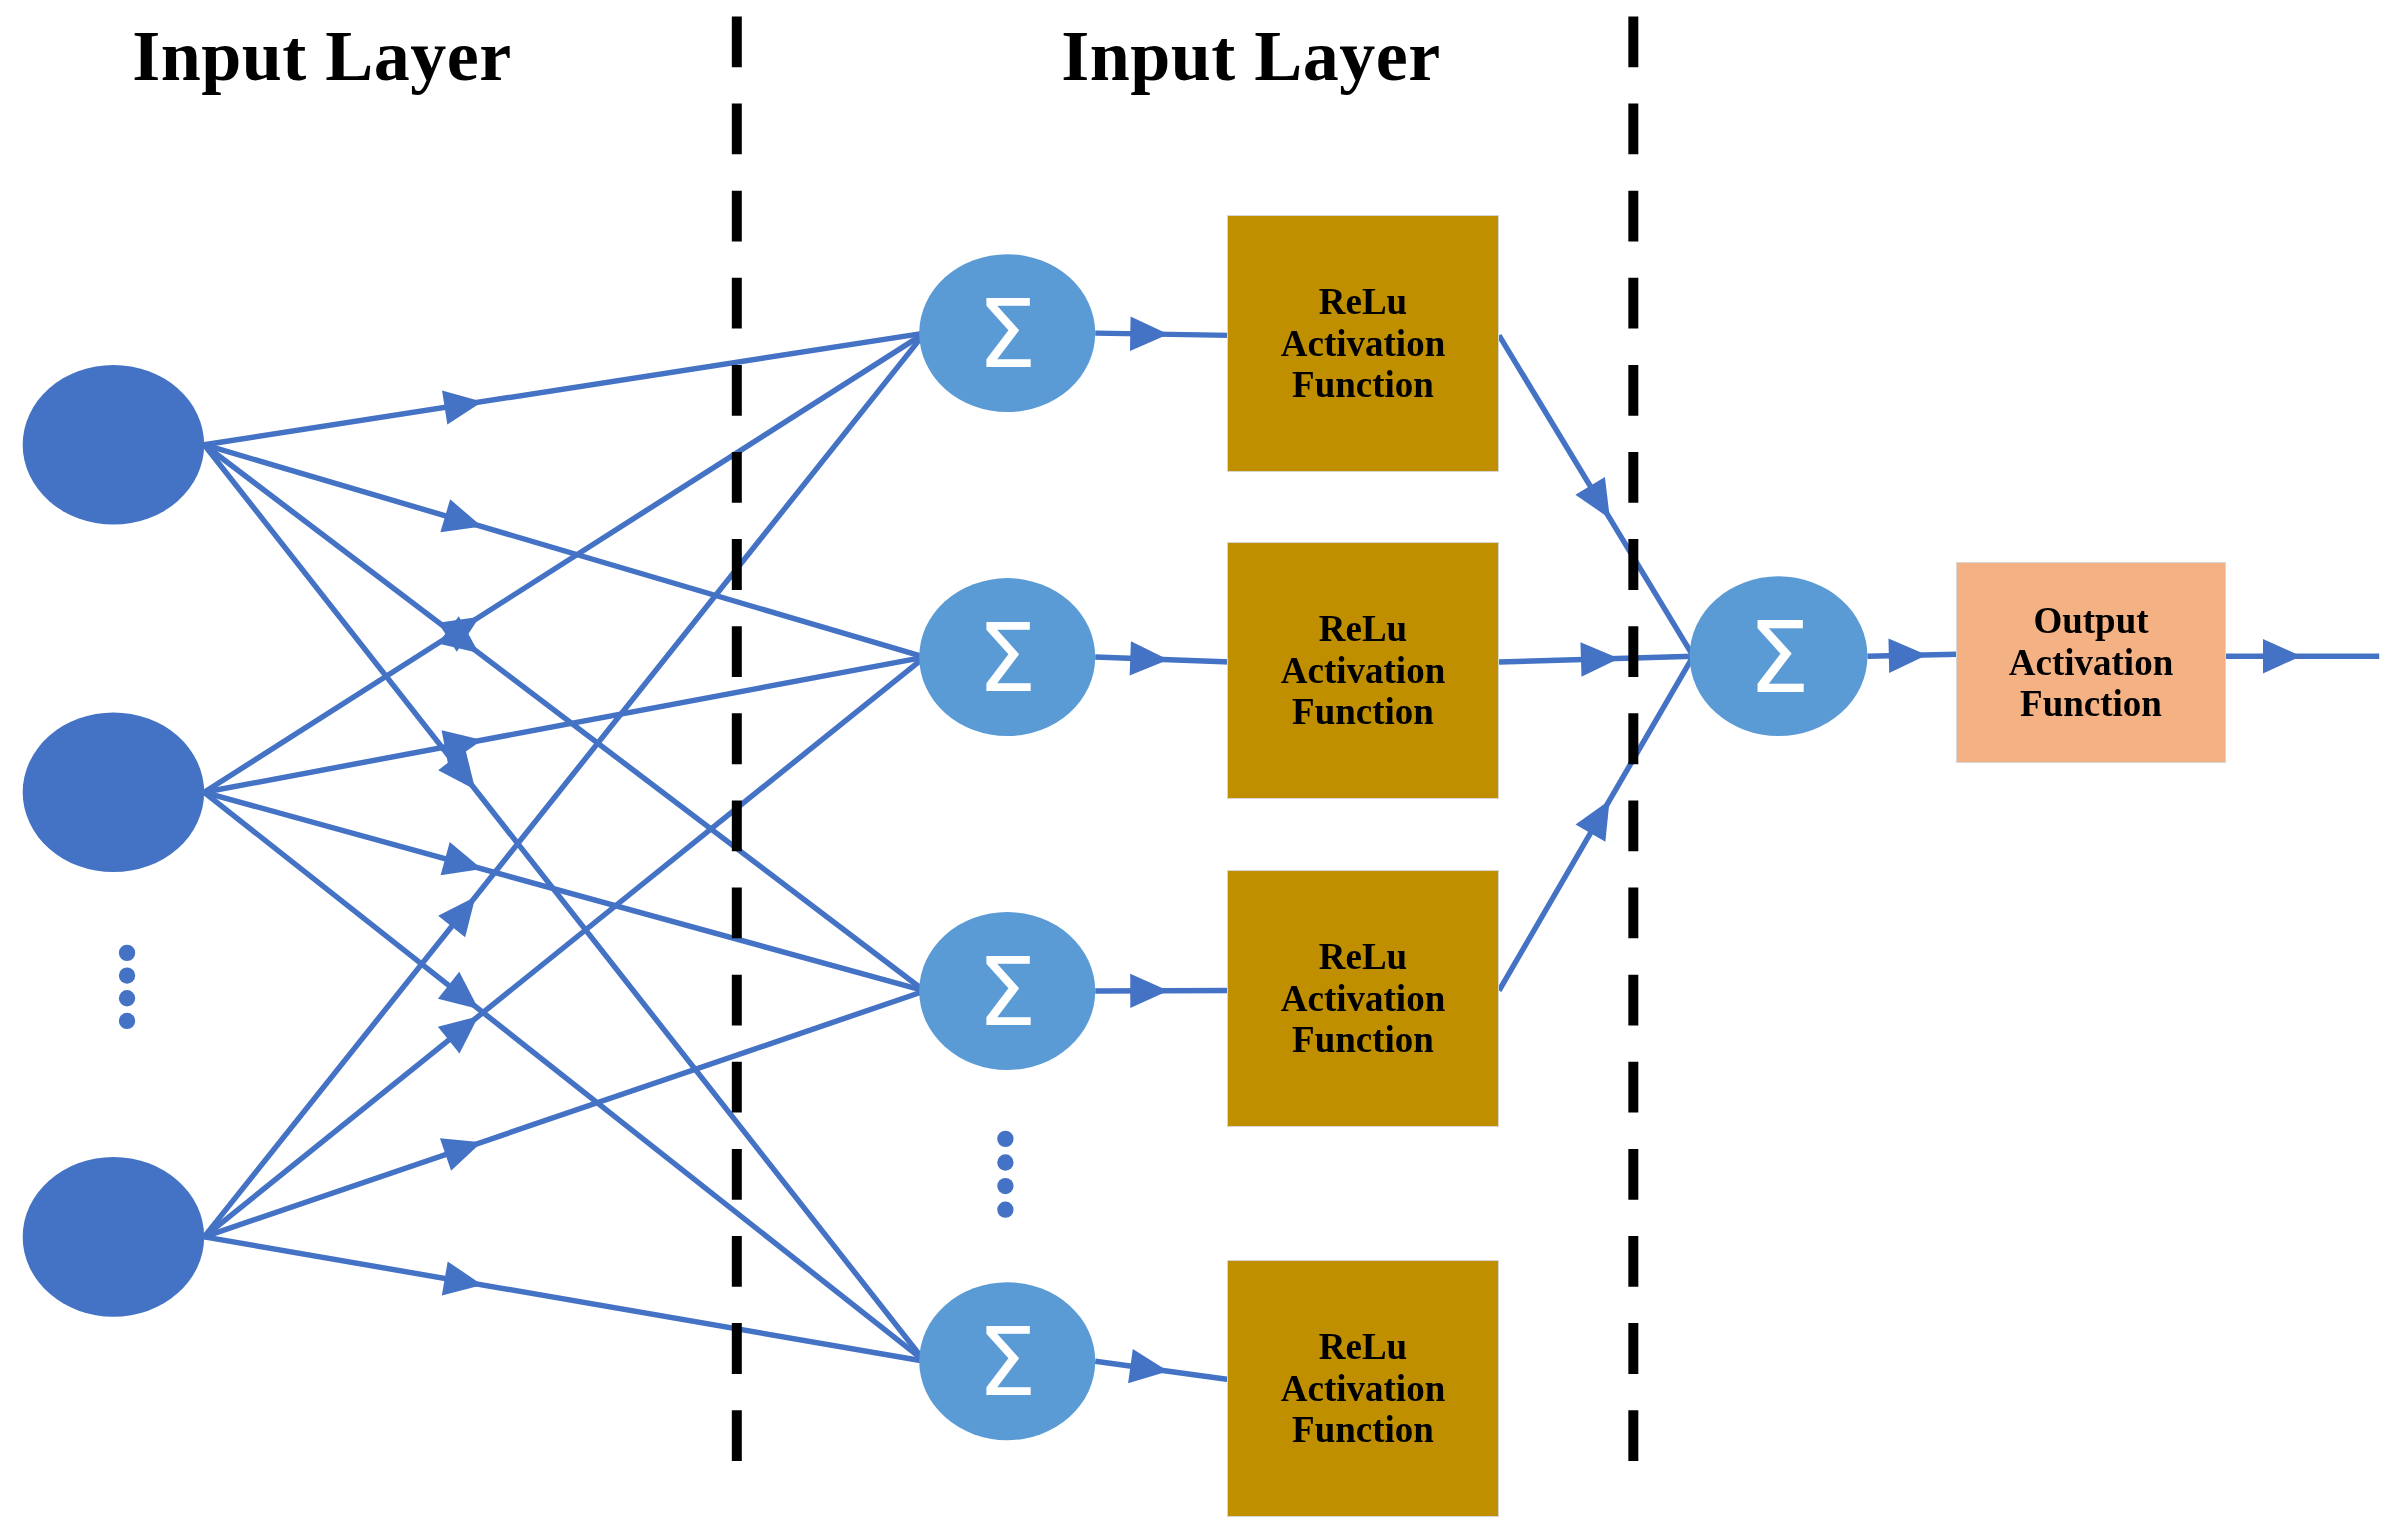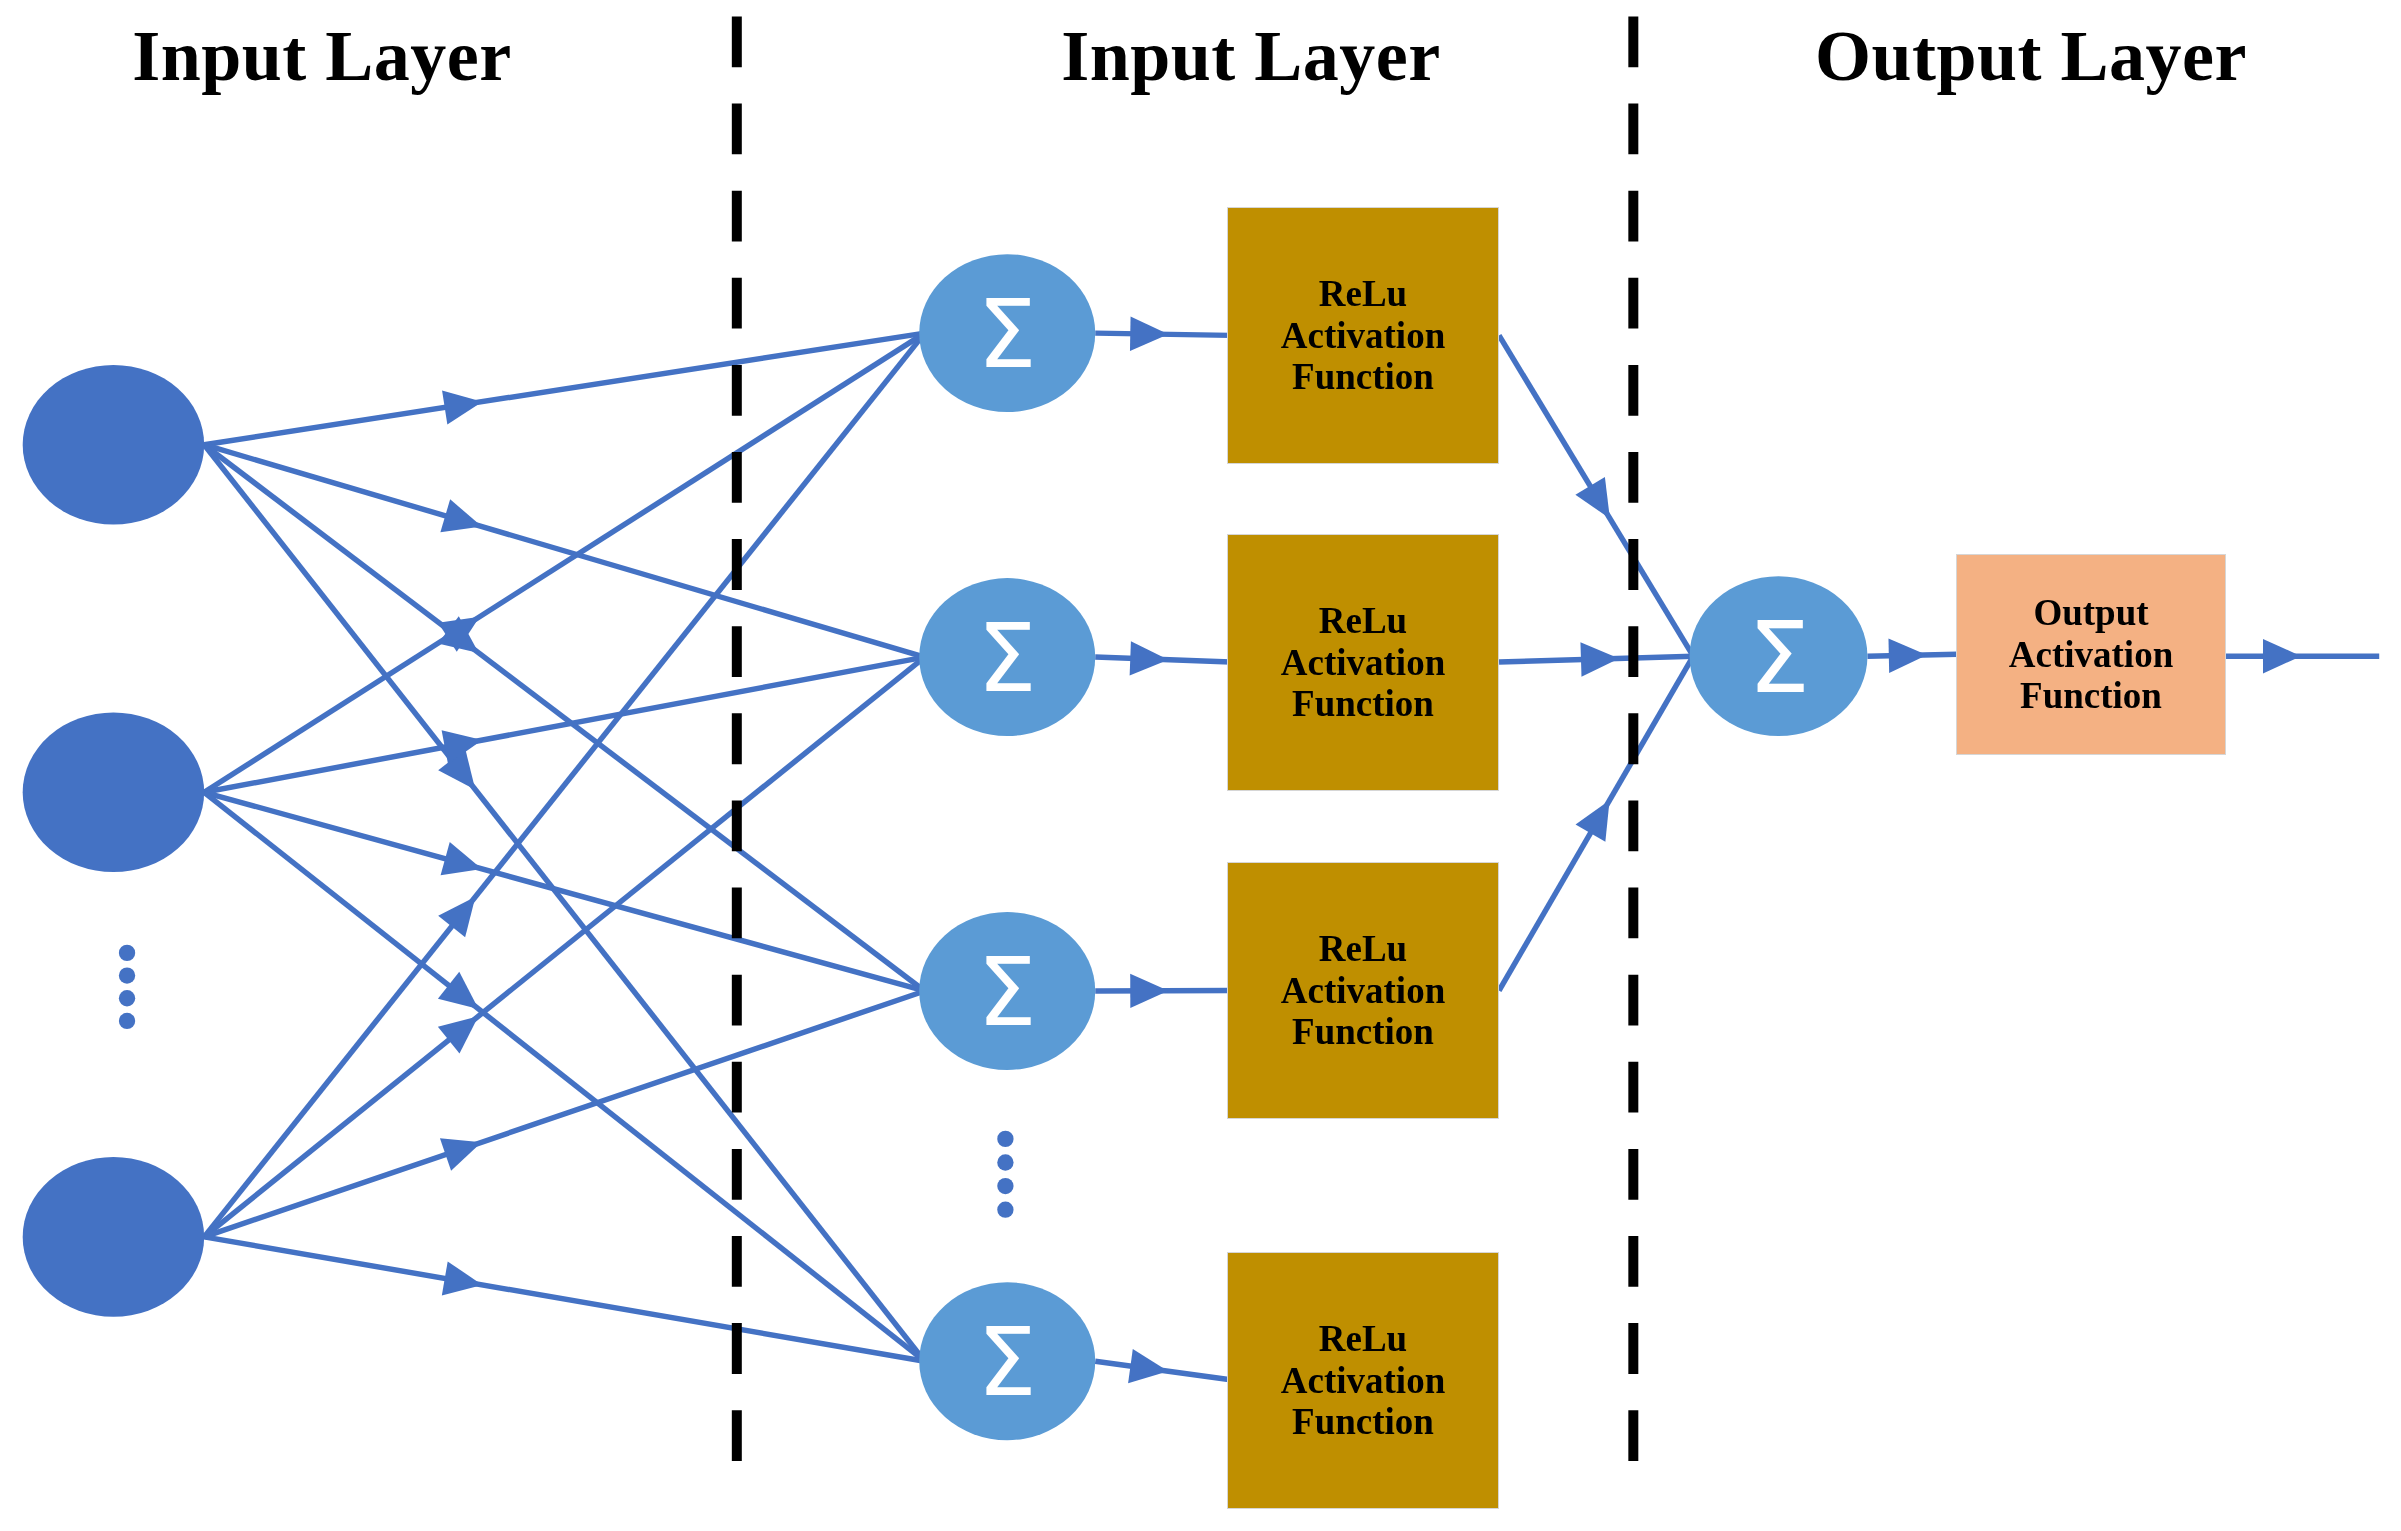--- a/index.html
+++ b/index.html
@@ -52,20 +52,21 @@
     display: flex;
     flex-direction: column;
     align-items: center;
     justify-content: center;
     text-align: center;
     font-family: "Liberation Serif", "DejaVu Serif", serif;
     font-weight: bold;
     font-size: 37px;
     line-height: 1.12;
     color: #000000;
+    margin-top: 8px;
   }
   .act-box .ln { display: block; white-space: nowrap; }
 
   
   .sigma-label {
     position: absolute;
     font-family: "DejaVu Sans", "Liberation Sans", sans-serif;
     font-weight: 400;
     color: #ffffff;
     line-height: 1;
@@ -74,21 +75,20 @@
     user-select: none;
   }
 </style>
 </head>
 <body>
 
 <div id="canvas">
 
   <div class="layer-title" id="title-input">Input Layer</div>
   <div class="layer-title" id="title-hidden">Input Layer</div>
-  <div class="layer-title" id="title-output">Output Layer</div>
 
   <svg id="diagram-svg" viewBox="0 0 2646 1687">
     <g id="g-edges">
         <g>
           <line x1="225" y1="490" x2="1019" y2="367" stroke="#4472C4" stroke-width="6" stroke-linecap="butt"></line>
           <polygon points="531.5924706758436,442.5051966081502 492.9961609644014,467.71084828904173 487.17889768391126,430.158758494658" fill="#4472C4"></polygon>
         </g>
         <g>
           <line x1="225" y1="490" x2="1019" y2="724" stroke="#4472C4" stroke-width="6" stroke-linecap="butt"></line>
           <polygon points="530.9834407438123,580.1764800176978 485.3254582877945,586.5285377981323 496.067660224581,550.078502166472" fill="#4472C4"></polygon>

